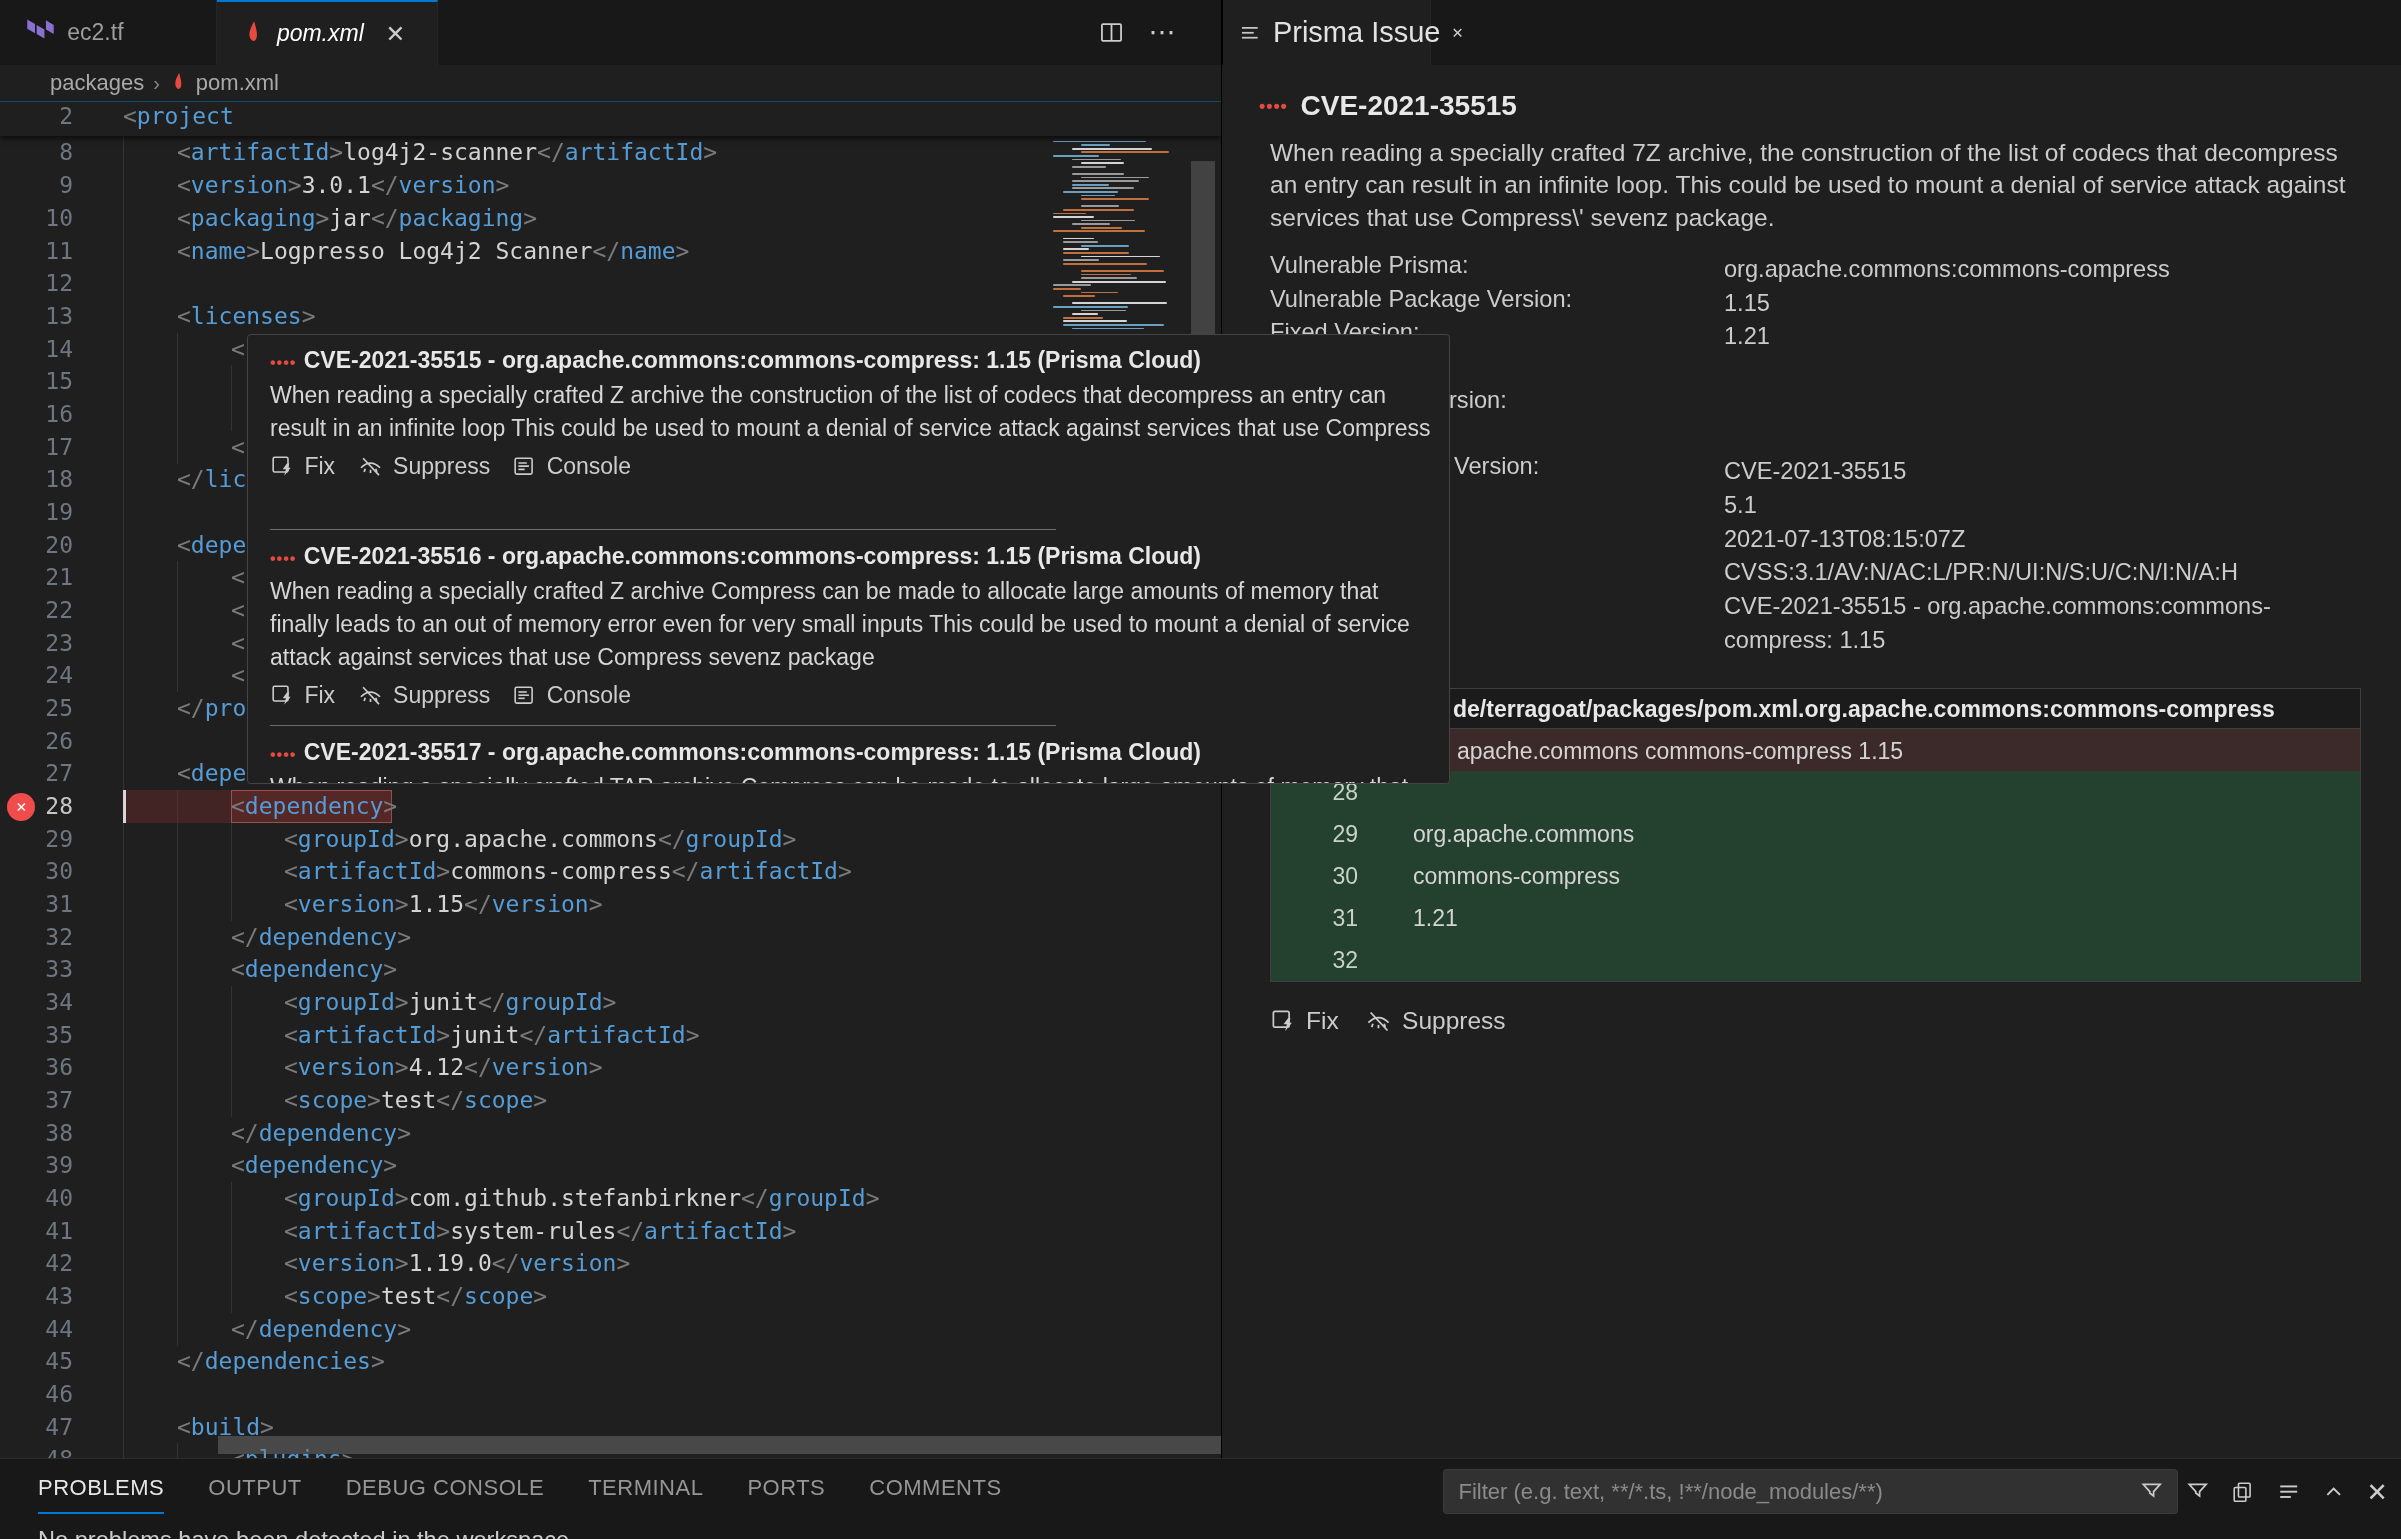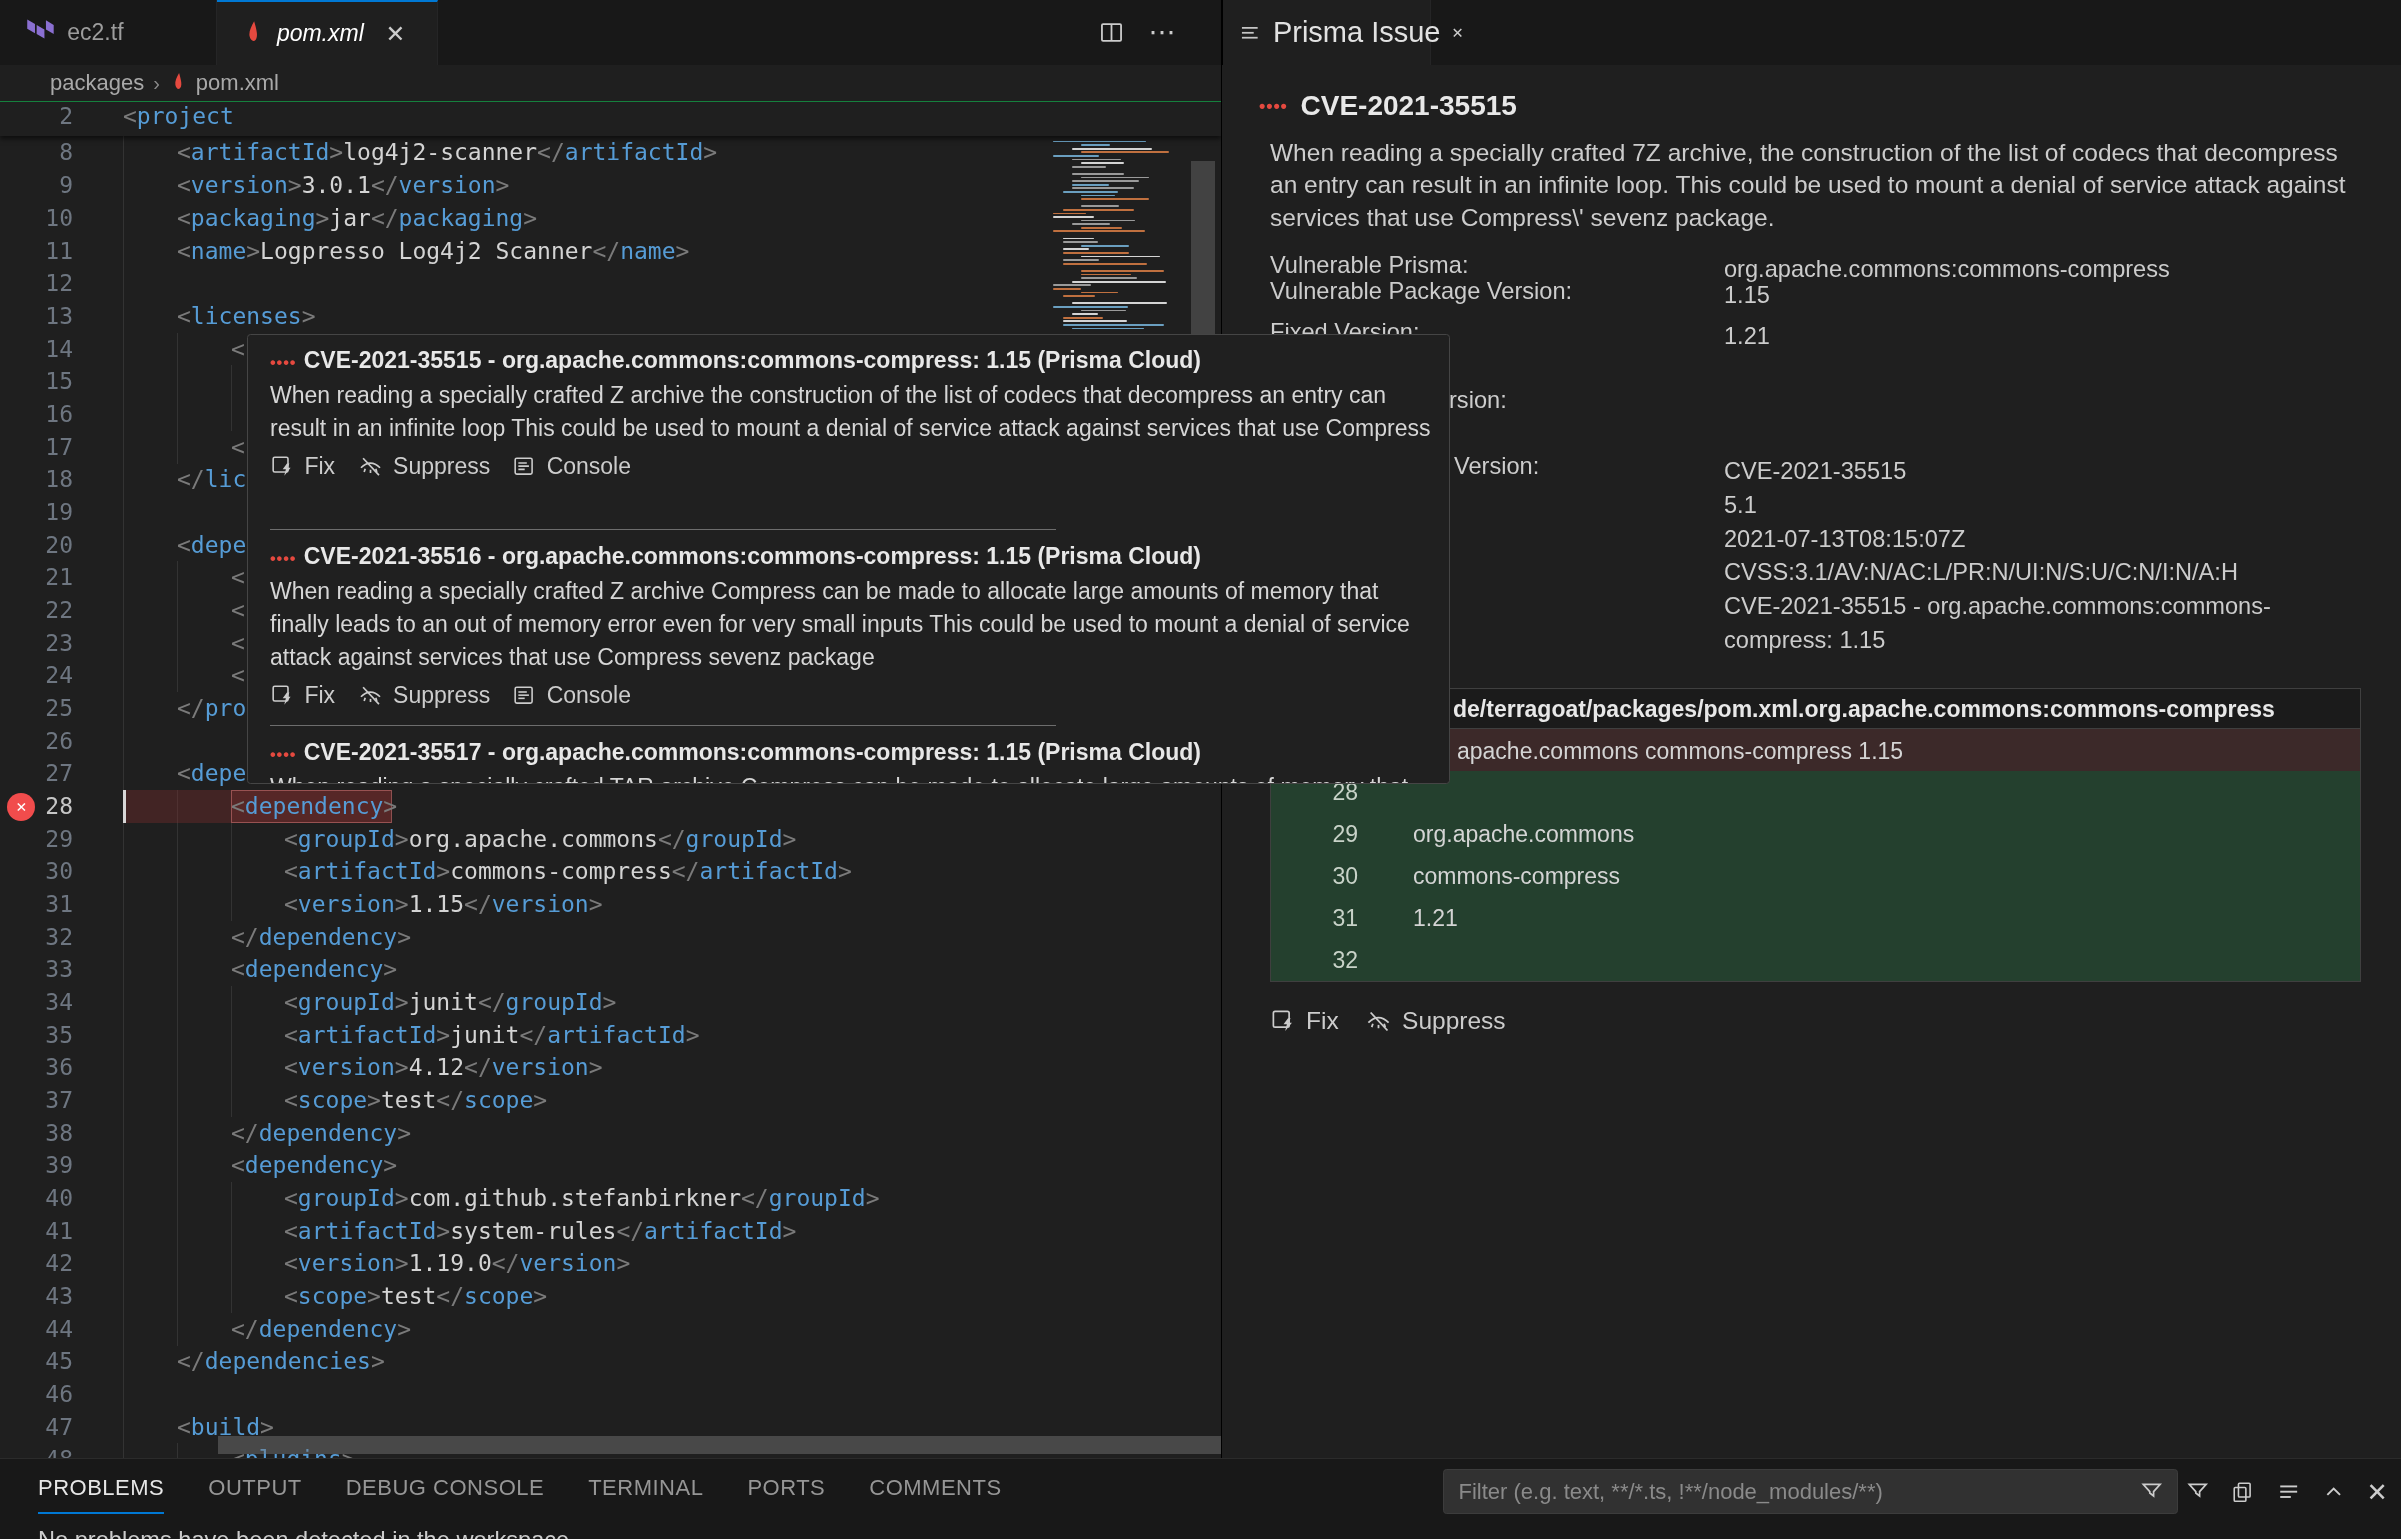--- a/index.html
+++ b/index.html
@@ -1,18 +1,18 @@
 <!DOCTYPE html>
 <html style="font-size:14.5px"><head>
 <meta charset="utf-8">
 <style>
   * { margin:0; padding:0; box-sizing:border-box; }
   html,body { width:2401px; height:1539px; overflow:hidden; background:#1f1f1f; }
   body { font-family:"Liberation Sans", sans-serif; color:#cccccc; }
-  #app { position:relative; width:2401px; height:1539px; overflow:hidden; background:#15803d; }
+  #app { position:relative; width:2401px; height:1539px; overflow:hidden; background:#0c4a6e; }
 
   
   .tabstrip { position:absolute; left:0; top:0; width:2401px; height:65px; background:#181818; }
   .tab { position:absolute; top:0; height:65px; display:flex; align-items:center; gap:12.7px; padding:0 23.6px; background:#181818; border-right:0.9px solid #252526; }
   .tab .tlabel { font-size:23px; color:#9d9d9d; white-space:nowrap; }
   .tab.active { background:#1f1f1f; border-top:2.7px solid #0078d4; }
   .tab.active .tlabel { color:#ffffff; font-style:italic; }
   .tab .closex { font-size:23.6px; color:#cccccc; margin-left:9px; }
   .editor-actions { position:absolute; top:0; left:1098px; height:65px; display:flex; align-items:center; gap:23.6px; }
   .paneltab { position:absolute; top:0; left:1222px; height:65px; width:209px; background:#1f1f1f; display:flex; align-items:center; gap:11px; padding:0 16.3px; border-right:0.9px solid #252526; }
@@ -463,21 +463,21 @@
       <span>CVE-2021-35515</span>
     </div>
     <div class="p-desc" style="top:71px;">When reading a specially crafted 7Z archive, the construction of the list of codecs that decompress</div>
     <div class="p-desc" style="top:103px;">an entry can result in an infinite loop. This could be used to mount a denial of service attack against</div>
     <div class="p-desc" style="top:136px;">services that use Compress\' sevenz package.</div>
     <div id="kv-rows">
         <div class="kvrow" style="top: 187px; left: 0px; width: 1179px;">
           <span class="klabel">Vulnerable Prisma:</span>
           <span class="kvalue">org.apache.commons:commons-compress</span>
         </div>
-        <div class="kvrow" style="top: 213px; left: 0px; width: 1179px;">
+        <div class="kvrow" style="top: 221px; left: 0px; width: 1179px;">
           <span class="klabel">Vulnerable Package Version:</span>
           <span class="kvalue">1.15</span>
         </div>
         <div class="kvrow" style="top: 254px; left: 0px; width: 1179px;">
           <span class="klabel">Fixed Version:</span>
           <span class="kvalue">1.21</span>
         </div>
         <div class="kvrow" style="top: 322px; left: 0px; width: 1179px;">
           <span class="kfrag" style="left: 227px;">rsion:</span>
         </div>

